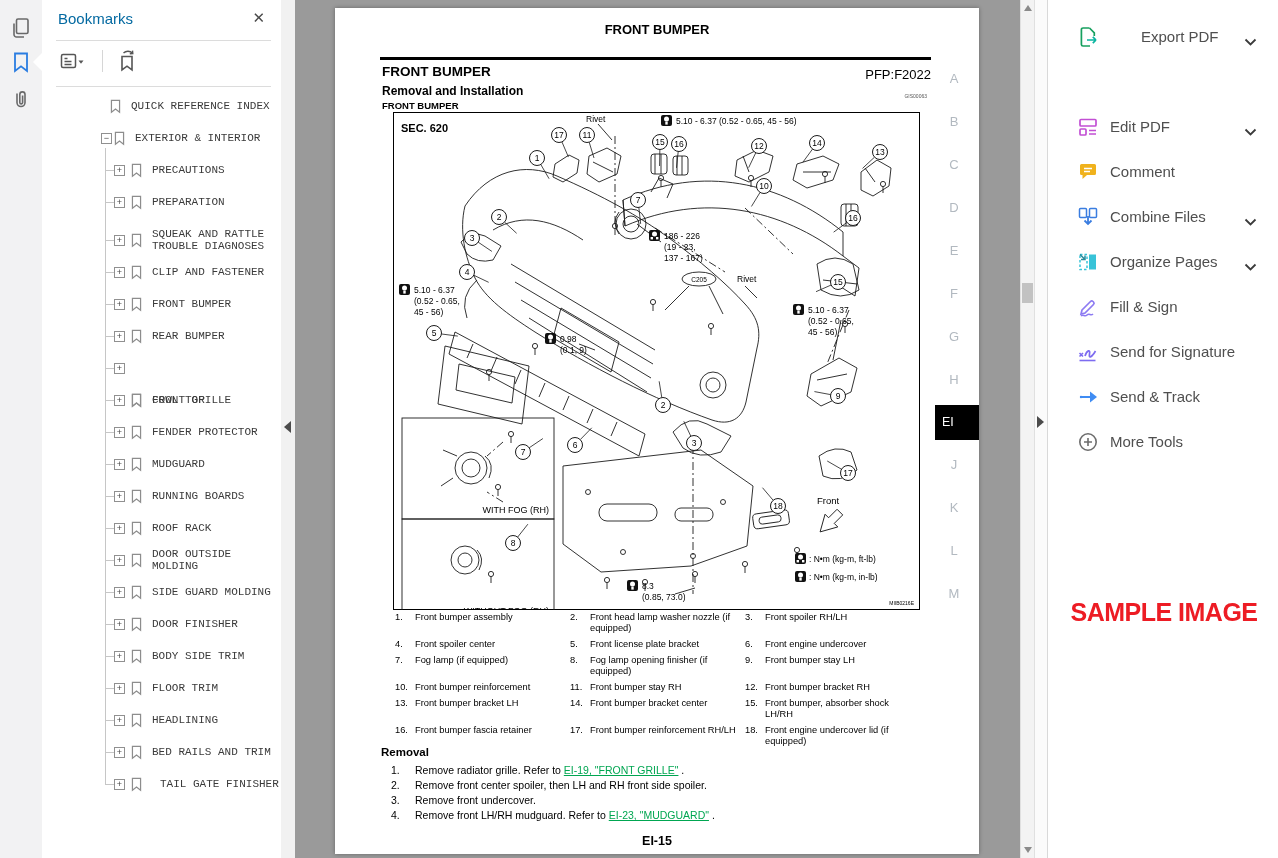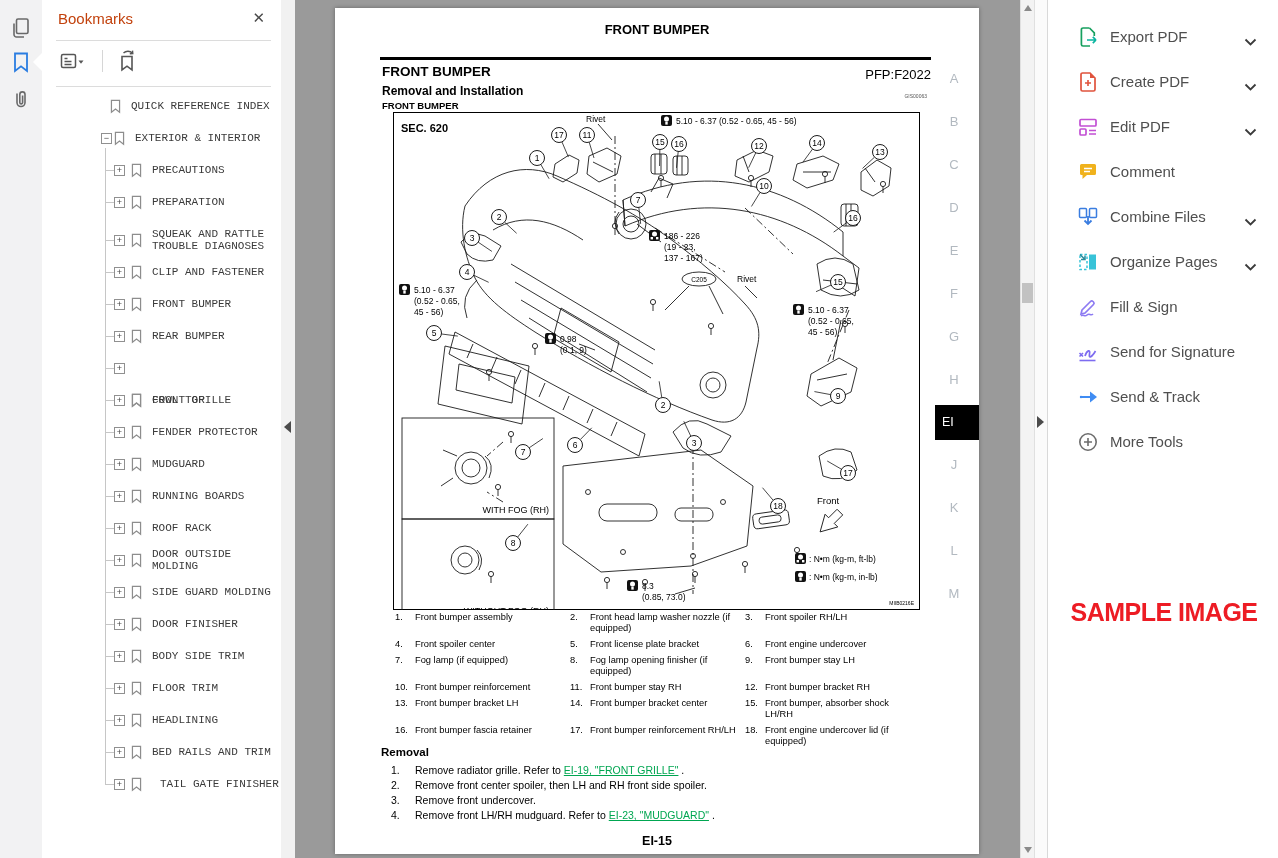--- a/index.html
+++ b/index.html
@@ -5,21 +5,21 @@
   html,body{margin:0;padding:0;}
   #app{position:relative;width:1278px;height:858px;overflow:hidden;background:#9a9a9a;
        font-family:"Liberation Sans","DejaVu Sans",sans-serif;-webkit-font-smoothing:antialiased;}
   
   #rail{position:absolute;left:0;top:0;width:42px;height:858px;background:#f2f2f3;border-right:1px solid #e2e2e2;}
   .rail-ic{position:absolute;left:9px;width:24px;height:24px;}
   #rail-notch{position:absolute;left:33px;top:52px;width:0;height:0;
     border-top:10px solid transparent;border-bottom:10px solid transparent;border-right:10px solid #ffffff;}
   
   #panel{position:absolute;left:42px;top:0;width:239px;height:858px;background:#ffffff;}
-  #panel-title{position:absolute;left:16px;top:10px;font-size:15px;color:#c2410c;}
+  #panel-title{position:absolute;left:16px;top:10px;font-size:15px;color:#0369a1;}
   #panel-close{position:absolute;right:16px;top:9px;font-size:15px;color:#4a4a4a;cursor:pointer;}
   .panel-sep{position:absolute;left:14px;right:10px;height:1px;background:#dcdcdc;}
   #ptool-opts{position:absolute;left:16px;top:50px;width:28px;height:24px;}
   #ptool-div{position:absolute;left:60px;top:50px;width:1px;height:22px;background:#d6d6d6;}
   #ptool-new{position:absolute;left:72px;top:48px;width:26px;height:26px;}
   #bmtree{position:absolute;left:0;top:0;width:239px;height:858px;}
   .bm-row{position:absolute;display:flex;align-items:center;height:20px;}
   .bm-label{font-size:11px;color:#3a3a3a;max-width:158px;line-height:12px;cursor:pointer;font-family:Liberation Mono, monospace;}
   .bm-ic{width:13px;height:15px;margin-right:9px;flex:0 0 13px;}
   .pm-box{position:absolute;width:9px;height:9px;border:1px solid #909090;background:#fff;
@@ -738,38 +738,27 @@
     <div id="sb-thumb"></div>
     <div id="sb-dn"></div>
   </div>
 
   <div id="splitter">
     <div id="splitter-arrow"></div>
   </div>
 
   <div id="tools">
     <div id="watermark" style="color: rgb(237, 28, 36);">SAMPLE IMAGE</div>
-  <div class="tool-row" style="top: 14px;">
+  <div class="tool-row" style="top: 14px; gap: 31px;">
         <span class="tool-ic"><svg viewBox="0 0 24 24" width="24" height="24">
             <path d="M13.5 3H7a1.6 1.6 0 0 0-1.6 1.6v14.8A1.6 1.6 0 0 0 7 21h7" fill="none" stroke="#17a05f" stroke-width="1.7"></path>
             <path d="M13.5 3l4.8 4.8V11" fill="none" stroke="#17a05f" stroke-width="1.7"></path>
             <path d="M11 15h9m0 0l-3.2-3.2M20 15l-3.2 3.2" fill="none" stroke="#0ab5a0" stroke-width="1.7"></path>
           </svg></span>
         <span class="tool-lb">Export PDF</span>
-        <span class="tool-ch"><svg width="13" height="9" viewBox="0 0 13 9">
-            <path d="M1.5 1.5l5 5 5-5" stroke="#3b3b3b" stroke-width="1.8" fill="none"></path>
-          </svg></span>
-      </div>
-      <div class="tool-row" style="top: 59px;">
-        <span class="tool-ic"><svg viewBox="0 0 24 24" width="24" height="24">
-            <path d="M14 3H6.5A1.5 1.5 0 0 0 5 4.5v15A1.5 1.5 0 0 0 6.5 21h11a1.5 1.5 0 0 0 1.5-1.5V8z" fill="none" stroke="#e0533d" stroke-width="1.7"></path>
-            <path d="M14 3l5 5h-5z" fill="#e0533d"></path>
-            <path d="M9 13h6M12 10v6" stroke="#e0533d" stroke-width="1.6"></path>
-          </svg></span>
-        <span class="tool-lb">Create PDF</span>
         <span class="tool-ch"><svg width="13" height="9" viewBox="0 0 13 9">
             <path d="M1.5 1.5l5 5 5-5" stroke="#3b3b3b" stroke-width="1.8" fill="none"></path>
           </svg></span>
       </div>
       <div class="tool-row" style="top: 104px;">
         <span class="tool-ic"><svg viewBox="0 0 24 24" width="24" height="24">
             <rect x="4" y="4.5" width="16" height="6.5" rx="1" fill="none" stroke="#c24fd4" stroke-width="1.7"></rect>
             <rect x="4" y="14" width="6" height="6" rx="1" fill="none" stroke="#c24fd4" stroke-width="1.7"></rect>
             <path d="M13 15.5h7M13 19h7" stroke="#c24fd4" stroke-width="1.6"></path>
           </svg></span>

